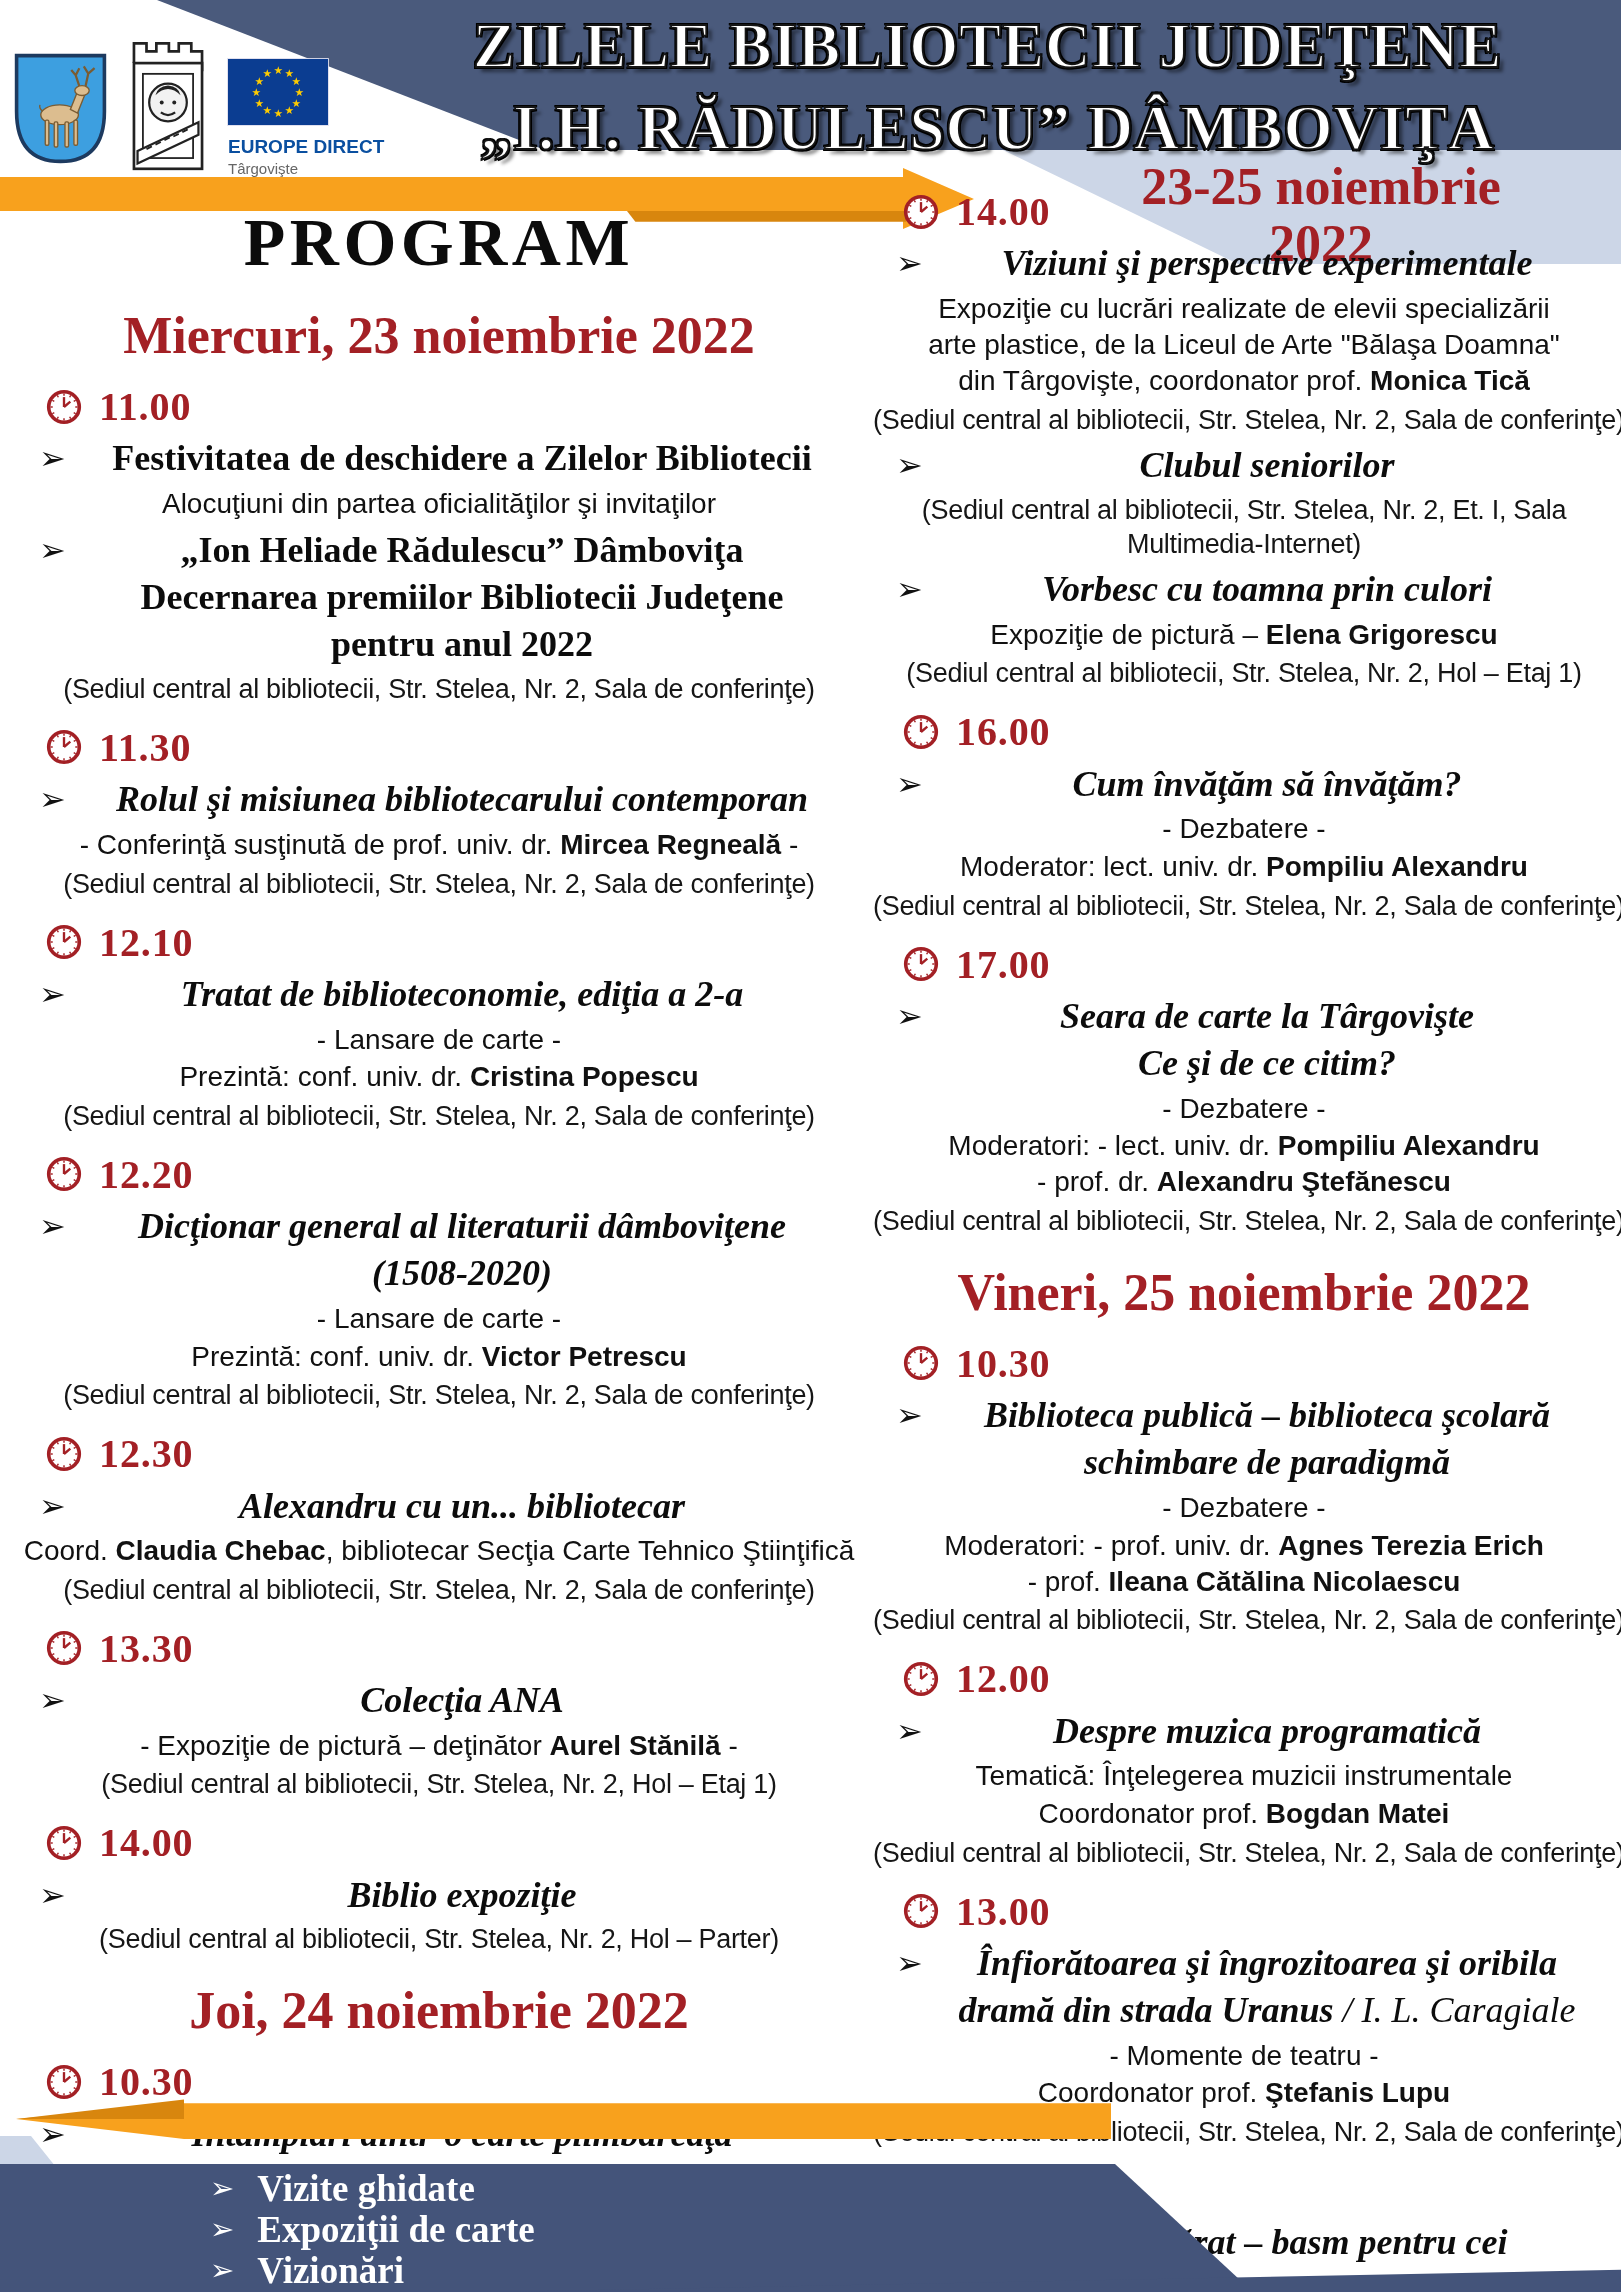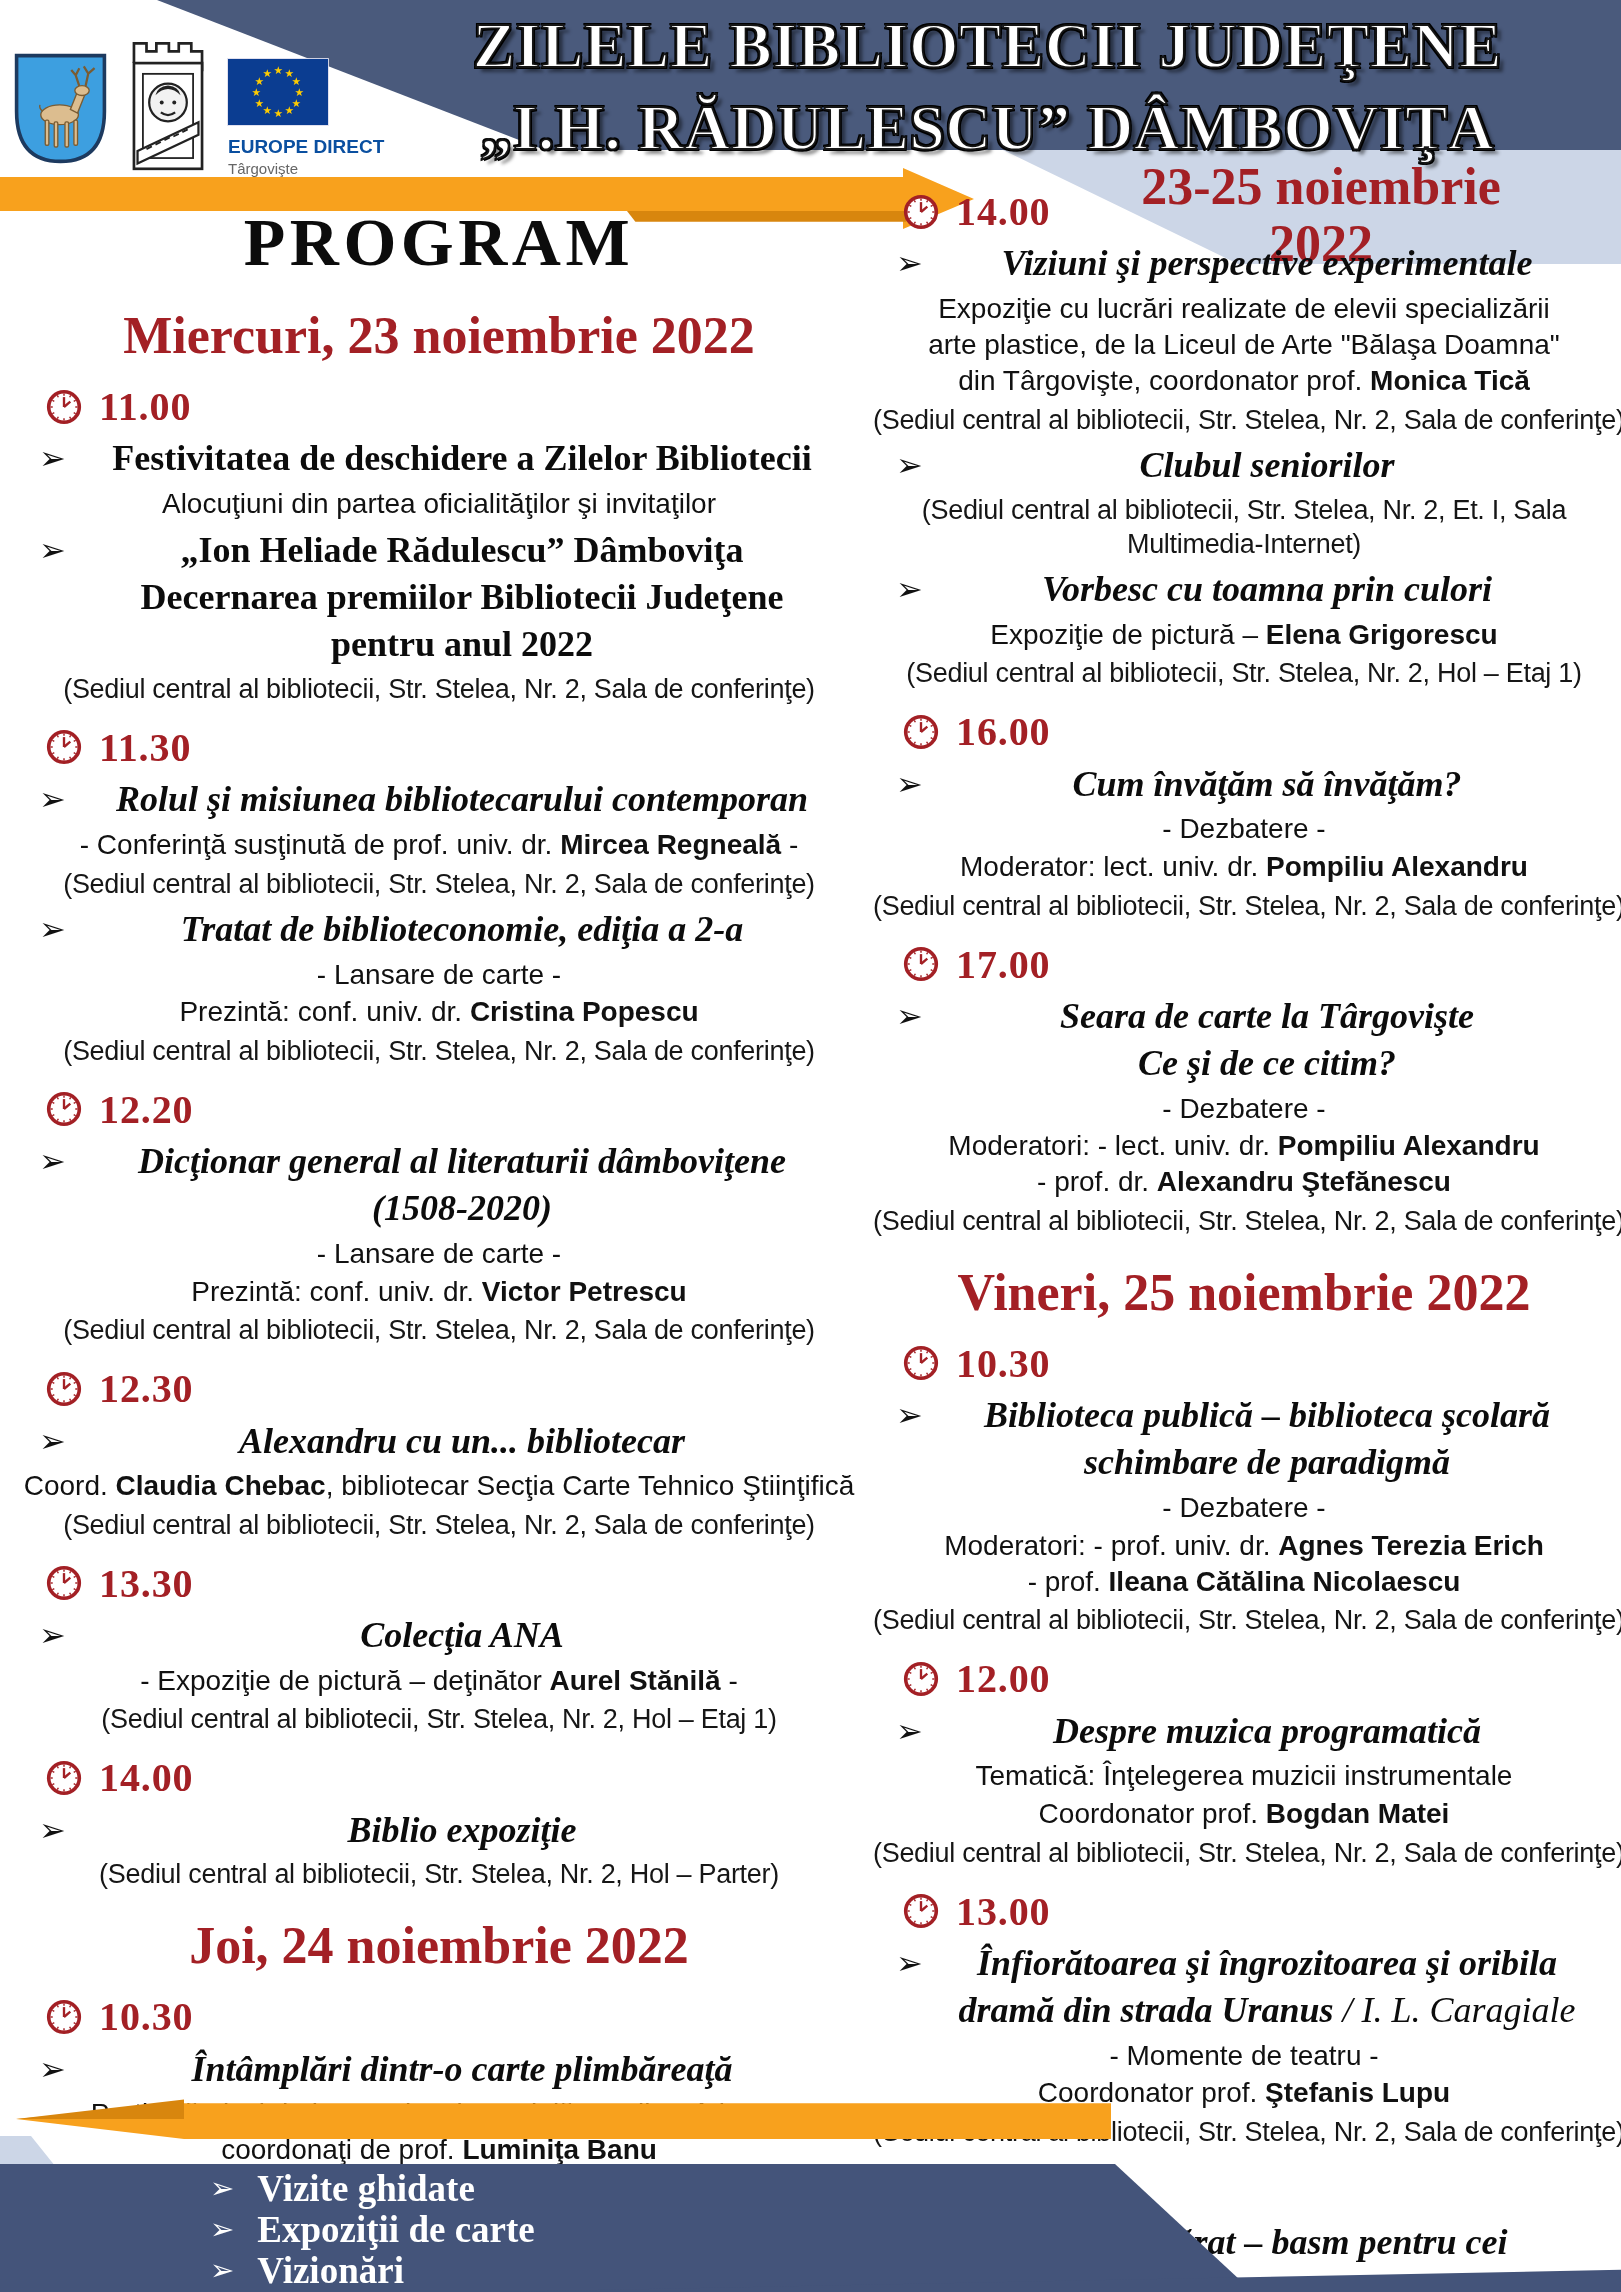--- a/index.html
+++ b/index.html
@@ -217,20 +217,40 @@
         <div class="t-lines">
           <div><span>Rolul şi misiunea bibliotecarului contemporan</span></div>
         </div>
       </div>
       <div class="sub">
         <div><span>- Conferinţă susţinută de prof. univ. dr. </span><b>Mircea Regneală</b><span> -</span></div>
       </div>
       <div class="venue">
         <div class="venue-line">(Sediul central al bibliotecii, Str. Stelea, Nr. 2, Sala de conferinţe)</div>
       </div>
+      <div class="time-row">
+        <svg width="36" height="36" viewBox="0 0 40 40">
+          <circle cx="20" cy="20" r="17" fill="#fff" stroke="currentColor" stroke-width="4"></circle>
+          <line x1="20" y1="7.5" x2="20" y2="5" stroke="currentColor" stroke-width="1.6"></line>
+          <line x1="26.25" y1="9.174682452694515" x2="27.5" y2="7.00961894323342" stroke="currentColor" stroke-width="1.6"></line>
+          <line x1="30.82531754730548" y1="13.749999999999998" x2="32.99038105676658" y2="12.499999999999998" stroke="currentColor" stroke-width="1.6"></line>
+          <line x1="32.5" y1="20" x2="35" y2="20" stroke="currentColor" stroke-width="1.6"></line>
+          <line x1="30.825317547305485" y1="26.249999999999996" x2="32.99038105676658" y2="27.499999999999996" stroke="currentColor" stroke-width="1.6"></line>
+          <line x1="26.25" y1="30.825317547305485" x2="27.5" y2="32.99038105676658" stroke="currentColor" stroke-width="1.6"></line>
+          <line x1="20" y1="32.5" x2="20.000000000000004" y2="35" stroke="currentColor" stroke-width="1.6"></line>
+          <line x1="13.750000000000004" y1="30.825317547305485" x2="12.500000000000004" y2="32.99038105676658" stroke="currentColor" stroke-width="1.6"></line>
+          <line x1="9.17468245269452" y1="26.250000000000007" x2="7.0096189432334235" y2="27.500000000000007" stroke="currentColor" stroke-width="1.6"></line>
+          <line x1="7.5" y1="20.000000000000004" x2="5" y2="20.000000000000004" stroke="currentColor" stroke-width="1.6"></line>
+          <line x1="9.174682452694517" y1="13.749999999999998" x2="7.009618943233422" y2="12.499999999999998" stroke="currentColor" stroke-width="1.6"></line>
+          <line x1="13.749999999999995" y1="9.17468245269452" x2="12.499999999999993" y2="7.0096189432334235" stroke="currentColor" stroke-width="1.6"></line>
+          <line x1="20" y1="20" x2="20" y2="9" stroke="currentColor" stroke-width="2.6"></line>
+          <line x1="20" y1="20" x2="27" y2="14" stroke="currentColor" stroke-width="2.6"></line>
+        </svg>
+        <span class="time-text">12.10</span>
+      </div>
       <div class="event-row">
         <span class="bullet">➢</span>
         <div class="t-lines">
           <div><span>Tratat de biblioteconomie, ediţia a 2-a</span></div>
         </div>
       </div>
       <div class="sub">
         <div><span>- Lansare de carte -</span></div>
       </div>
       <div class="sub">

